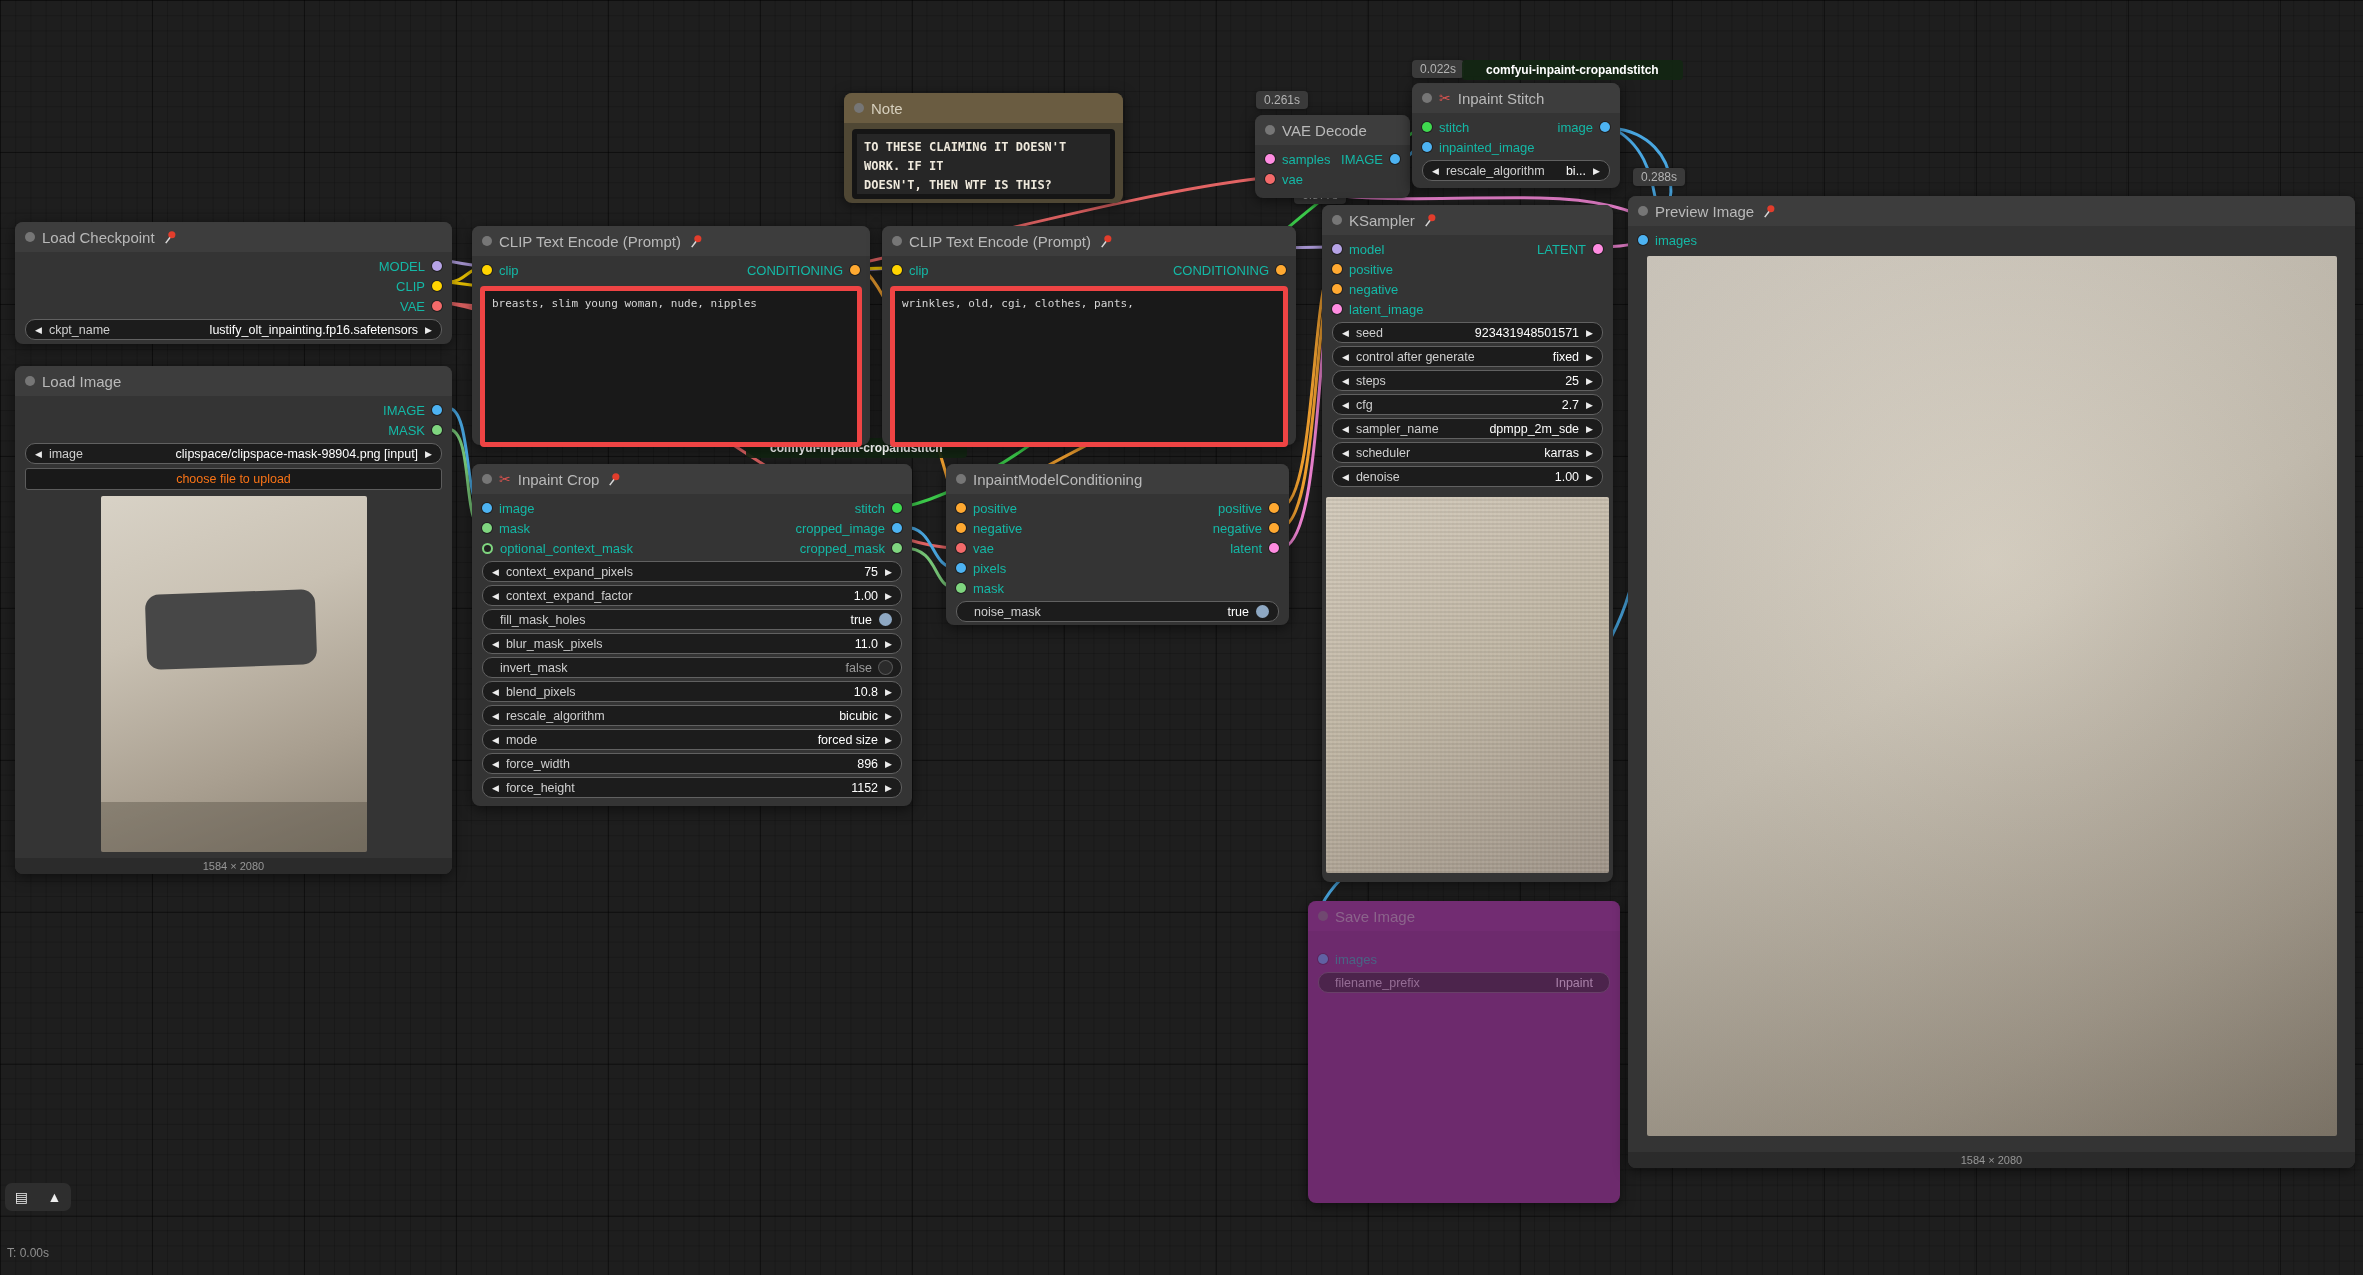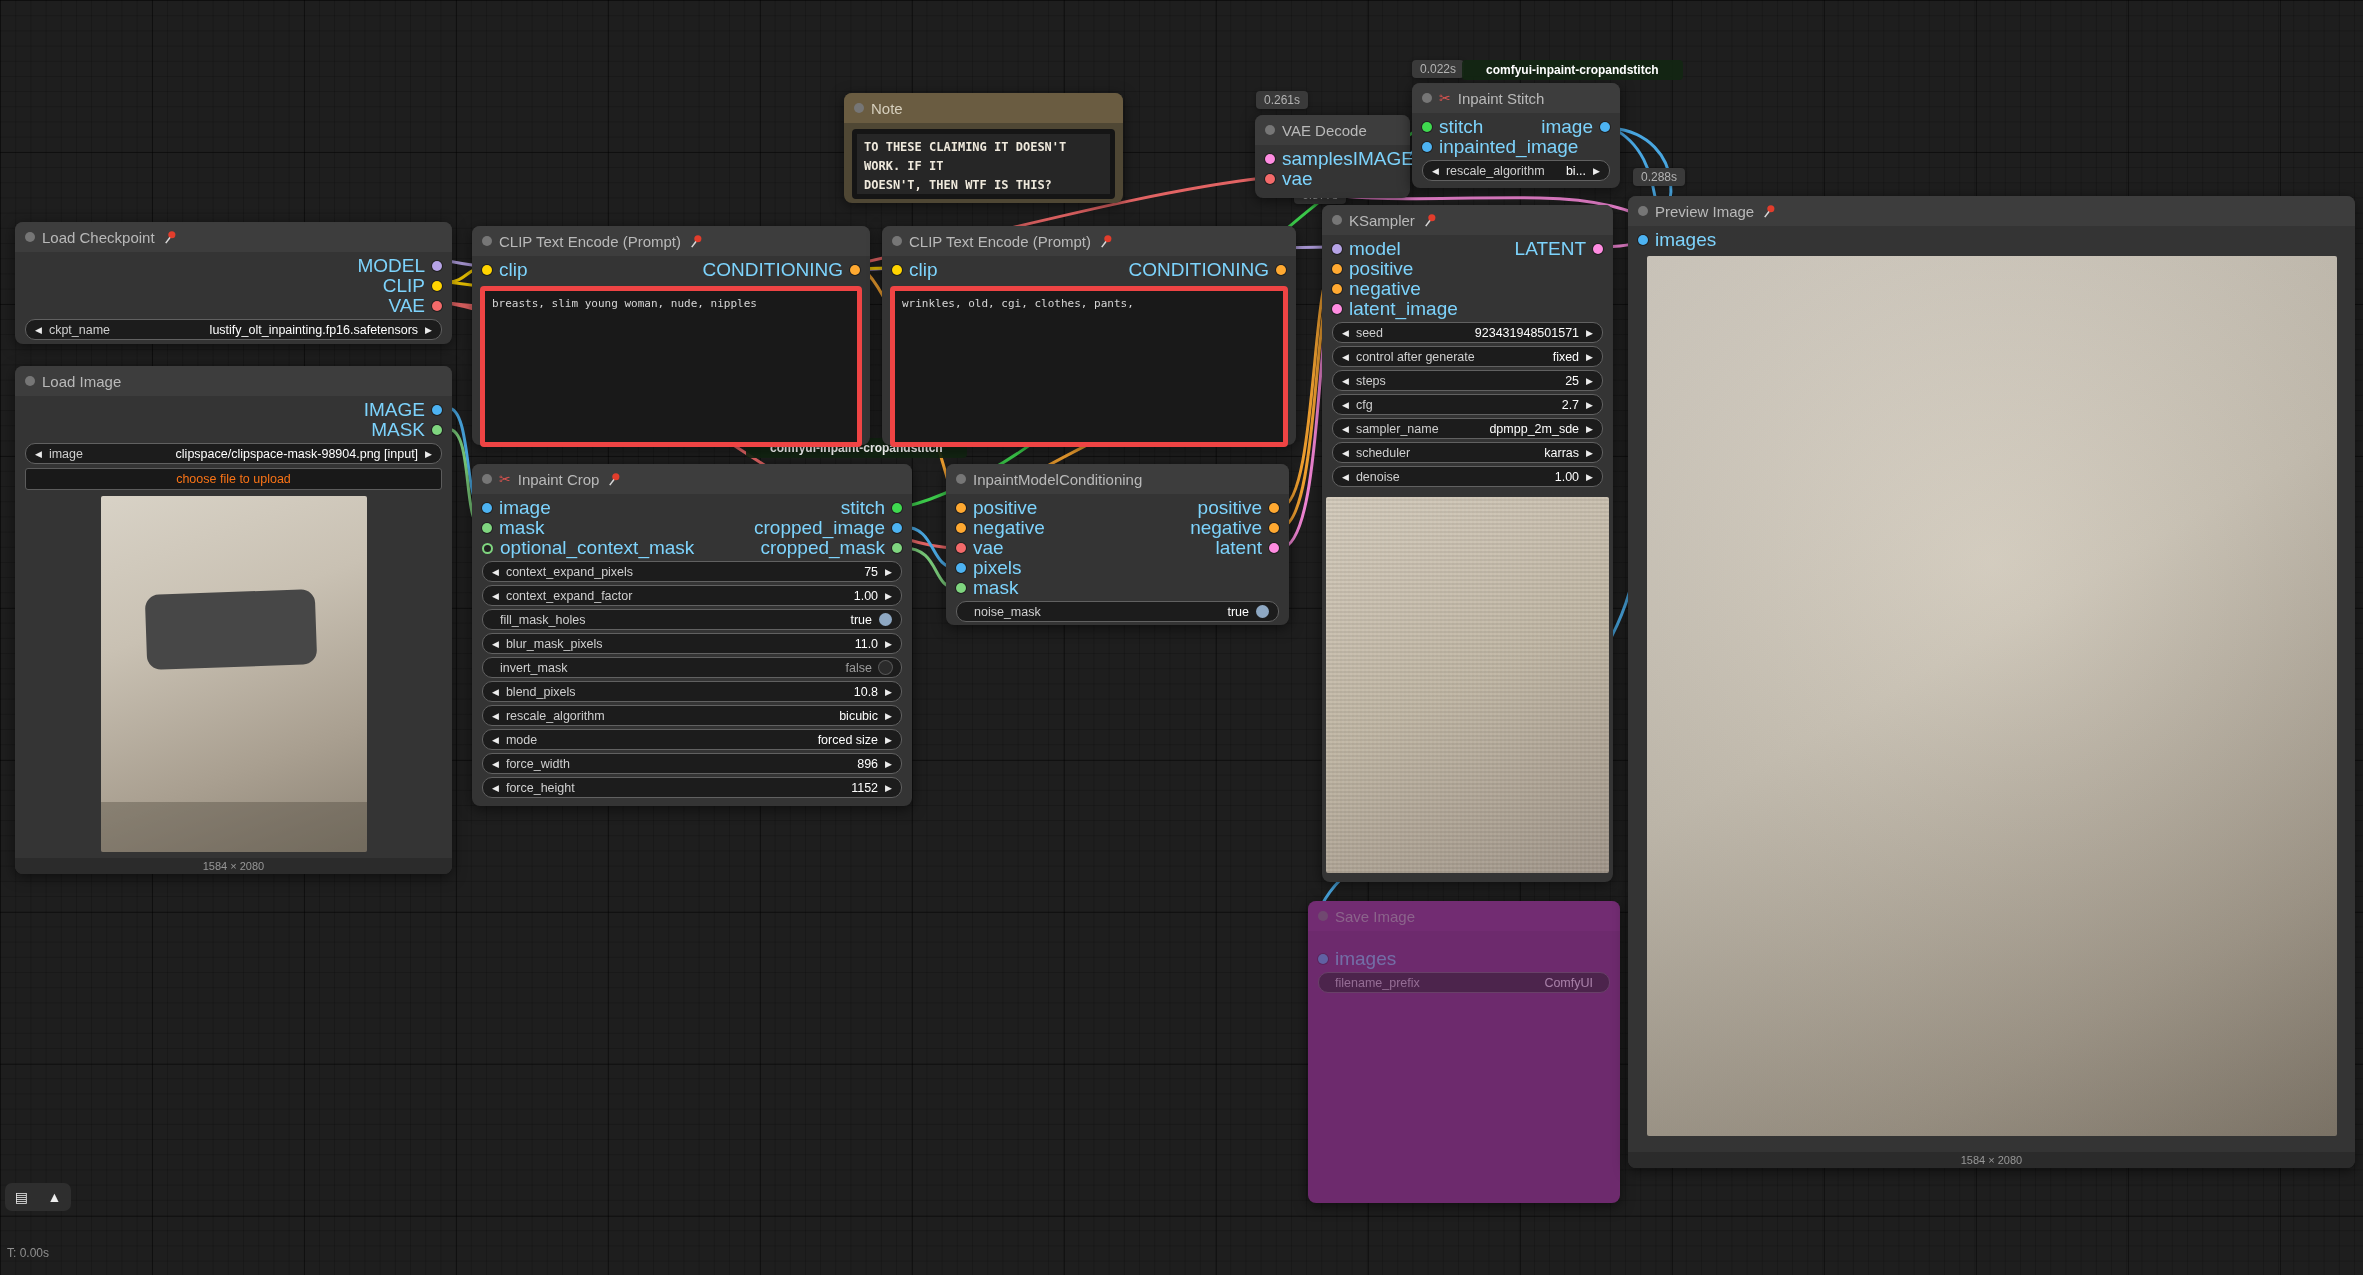--- a/index.html
+++ b/index.html
@@ -21,21 +21,21 @@
   }
   .nhead{
     height:30px;display:flex;align-items:center;gap:7px;padding:0 10px;
     background:#3d3d3d;border-radius:8px 8px 0 0;color:#b9b9b9;font-size:15px;
     white-space:nowrap;overflow:hidden;
   }
   .cdot{width:10px;height:10px;border-radius:50%;background:#767676;flex:none}
   .pin{width:15px;height:15px;flex:none}
   .scissors{color:#d9534f;font-size:14px;flex:none}
   .rows{margin-top:4px}
-  .row{height:20px;display:flex;align-items:center;padding:0 10px;font-size:19px;color:#7dd3fc}
+  .row{height:20px;display:flex;align-items:center;padding:0 10px;font-size:13px;color:#14b8a6}
   .pin-grp{display:flex;align-items:center;gap:7px}
   .pout-grp{display:flex;align-items:center;gap:7px;margin-left:auto}
   .dot{width:10px;height:10px;border-radius:50%;box-shadow:0 0 0 1px rgba(0,0,0,.4);flex:none}
   .ring{width:7px;height:7px;border-radius:50%;border:2px solid #7fd57f;background:#222;flex:none}
   .c-model{background:#b6a3e6}.c-clip{background:#ffd400}.c-vae{background:#f36a6a}
   .c-image{background:#4db3f2}.c-mask{background:#7fd57f}.c-cond{background:#ffa931}
   .c-latent{background:#ff8ce1}.c-stitch{background:#3fd94f}
   .widget{
     display:flex;align-items:center;height:19px;margin:3px 10px;padding:0 9px;
     background:#1c1c1c;border:1px solid #616161;border-radius:10px;font-size:12.5px;
@@ -569,21 +569,21 @@
   <div class="rows faded">
     <div class="row">
         <span class="pin-grp">
           <i class="dot c-image"></i>
           <span>images</span>
         </span>
       </div>
   </div>
   <div class="widget faded">
     <span class="wlabel">filename_prefix</span>
-    <span class="wvalue">ComfyUI</span>
+    <span class="wvalue">Inpaint</span>
   </div>
 </div>
 
 <div class="node" style="left:1628px;top:196px;width:727px;height:972px">
   <div class="nhead">
     <span class="cdot"></span>
     <span>Preview Image</span>
     <svg class="pin" viewBox="0 0 16 16">
         <circle cx="10.5" cy="5" r="3.8" fill="#e23d2c"></circle>
         <line x1="8.5" y1="8" x2="4" y2="14" stroke="#d8d8d8" stroke-width="1.6"></line>

